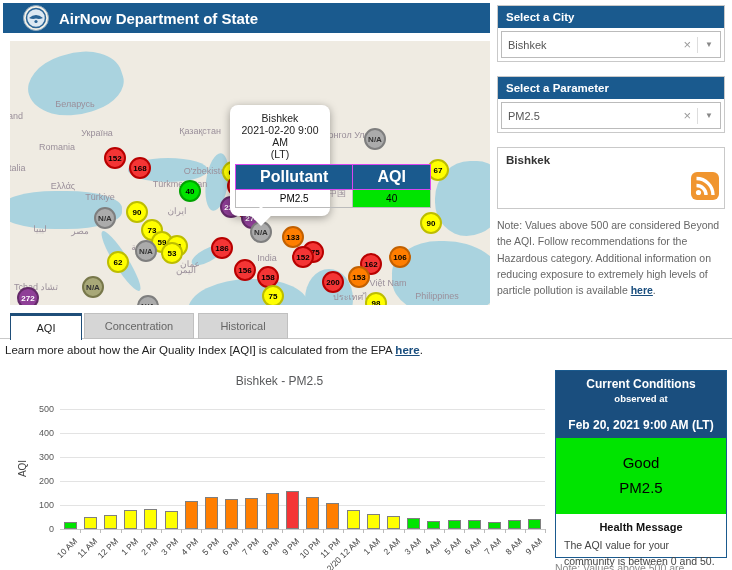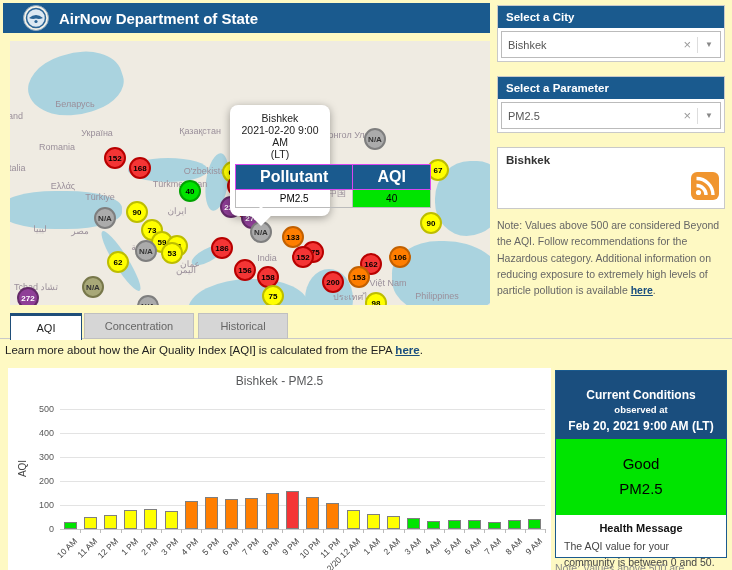--- a/index.html
+++ b/index.html
@@ -1,18 +1,18 @@
 <!DOCTYPE html>
 <html><head>
 <meta charset="utf-8">
 <style>
   * { margin:0; padding:0; box-sizing:border-box; }
   html,body { background:#e9e9e9; }
   body { font-family:"Liberation Sans", sans-serif; }
-  #app { position:relative; width:732px; height:570px; background:#fef9c3; overflow:hidden; }
+  #app { position:relative; width:732px; height:570px; background:#ffffff; overflow:hidden; }
 
   
   .hdr { position:absolute; left:3px; top:3px; width:487px; height:30px; background:#1a5a8e;
          display:flex; align-items:center; gap:10px; padding-left:20px; }
   .hdr-title { color:#fff; font-size:15px; font-weight:bold; }
 
   
   .side { position:absolute; left:497px; top:5px; width:228px; }
   .sel-box { border:1px solid #c9c9c9; background:#fff; margin-bottom:14px; }
   .sel-hd { background:#1a5a8e; color:#fff; font-size:11.5px; font-weight:bold; padding:5px 8px; }
@@ -69,24 +69,24 @@
   .ytick { position:absolute; width:30px; text-align:right; font-size:9px; color:#595959; }
   .ylab { position:absolute; left:6px; top:95px; font-size:10px; color:#444; transform:rotate(-90deg); }
   .bar { position:absolute; border:1px solid #7f7f7f; cursor:pointer; }
   .xtick { position:absolute; width:1px; height:4px; background:#bbb; }
   .xlab { position:absolute; width:52px; text-align:right; font-size:8.5px; color:#3d3d3d;
           transform:rotate(-45deg); transform-origin:right top; white-space:nowrap; }
 
   
   .cc { position:absolute; left:555px; top:370px; width:172px; height:188px; background:#fff;
         border:1px solid #1a5a8e; }
-  .cc-hd { background:#1a4e7e; color:#fff; text-align:center; padding:17px 2px 6px; }
+  .cc-hd { background:#1a4e7e; color:#fff; text-align:center; padding:6px 2px 6px; }
   .cc-t1 { font-size:12px; font-weight:bold; }
   .cc-t2 { font-size:9.5px; font-weight:bold; margin-top:2px; }
-  .cc-t3 { font-size:12px; font-weight:bold; margin-top:4px; }
+  .cc-t3 { font-size:12px; font-weight:bold; margin-top:14px; }
   .cc-green { background:#00e400; text-align:center; padding:12px 0 14px; }
   .cc-green div { font-size:15px; color:#000; line-height:25px; }
   .cc-hm-title { text-align:center; font-size:11px; font-weight:bold; color:#111; margin:7px 0 4px; }
   .cc-hm-body { font-size:10.5px; color:#444; line-height:1.55; padding:0 8px; }
   .cc-foot { position:absolute; left:555px; top:562px; width:172px; height:8px; overflow:hidden;
              font-size:10.5px; color:#8a8a8a; }
 </style>
 </head>
 <body>
 

